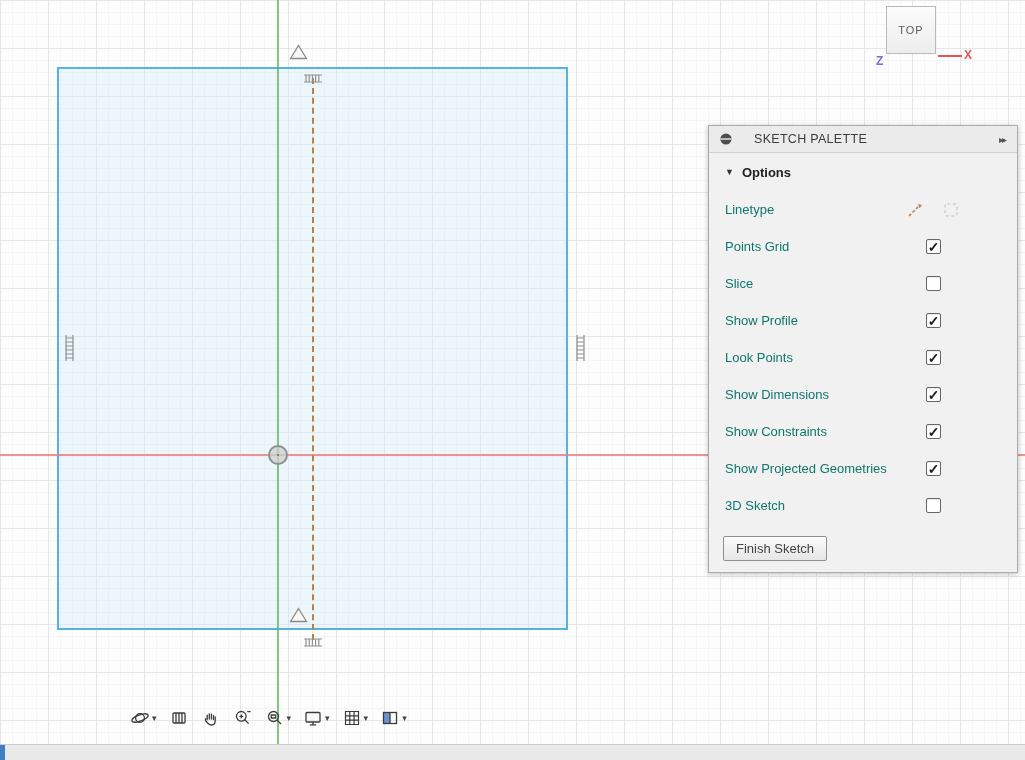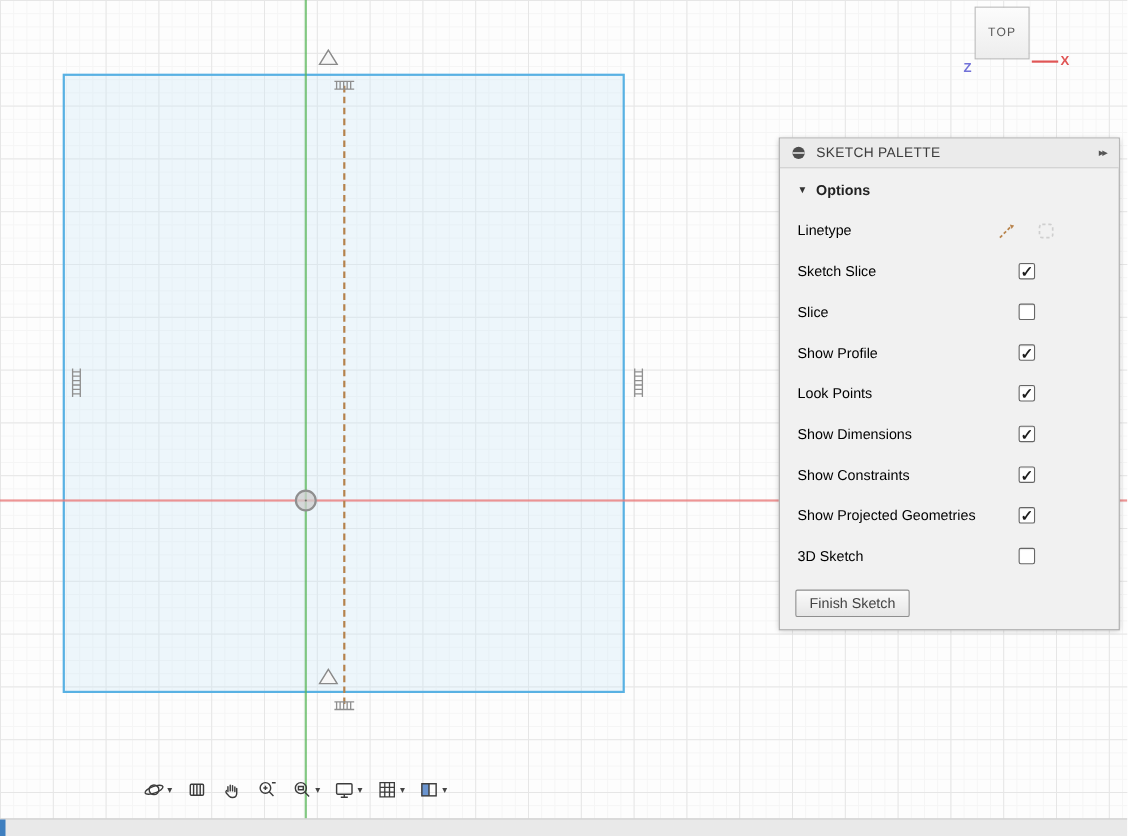--- a/index.html
+++ b/index.html
@@ -71,33 +71,33 @@
   .vc-xline { position: absolute; left: 66px; top: 53px; width: 24px; height: 2px; background: #e05555; }
 
   
   .palette {
     position: absolute; left: 708px; top: 125px; width: 310px; z-index: 10;
     background: #f1f1f1; border: 1px solid #ababab;
     box-shadow: 0 1px 5px rgba(0,0,0,0.25);
     font-size: 13px; color: #333;
   }
   .palette-header {
-    height: 27px; display: flex; align-items: center; gap: 9px;
+    height: 27px; display: flex; align-items: center; gap: 21px;
     padding: 0 10px; background: #ebebeb; border-bottom: 1px solid #cfcfcf;
   }
   .palette-title { flex: 1; font-size: 12.5px; color: #3c3c3c; letter-spacing: 0.3px; }
   .collapse { font-size: 10px; color: #555; letter-spacing: -2px; cursor: pointer; padding-right: 2px; }
   .section-header {
     height: 38px; display: flex; align-items: center; gap: 8px;
     padding: 0 16px; cursor: pointer;
   }
   .tri { font-size: 9px; color: #333; }
   .section-label { font-weight: bold; font-size: 13px; color: #222; }
   .palette-row { display: flex; align-items: center; height: 37px; padding: 0 16px; }
-  .row-label { flex: 1; color: #000000; }
+  .row-label { flex: 1; color: #0f766e; }
   .checkbox {
     width: 15px; height: 15px; border: 1px solid #666; border-radius: 2px;
     background: #fff; margin-right: 60px; cursor: pointer;
     display: inline-flex; align-items: center; justify-content: center;
     font-size: 14px; font-weight: bold; color: #1c1c1c; line-height: 1;
     box-shadow: inset 0 1px 1px rgba(0,0,0,0.08);
   }
   .lt-icons { display: flex; gap: 16px; margin-right: 40px; }
   .lookat-ctrl { margin-right: 54px; cursor: pointer; }
   .icon-btn { cursor: pointer; display: inline-flex; }
@@ -199,21 +199,21 @@
           <span class="icon-btn">
             <svg width="20" height="20" viewBox="0 0 20 20" fill="none">
               <rect x="4" y="4" width="12" height="12" rx="2.5" stroke="#cfcfcf" stroke-width="1.5" stroke-dasharray="3 2.5"></rect>
               </svg>
           </span>
         </span>
       </div>
 
 
       <div class="palette-row">
-        <span class="row-label">Sketch Slice</span>
+        <span class="row-label">Points Grid</span>
         <span class="checkbox checked">✓</span>
       </div>
       <div class="palette-row">
         <span class="row-label">Slice</span>
         <span class="checkbox"></span>
       </div>
       <div class="palette-row">
         <span class="row-label">Show Profile</span>
         <span class="checkbox checked">✓</span>
       </div>

